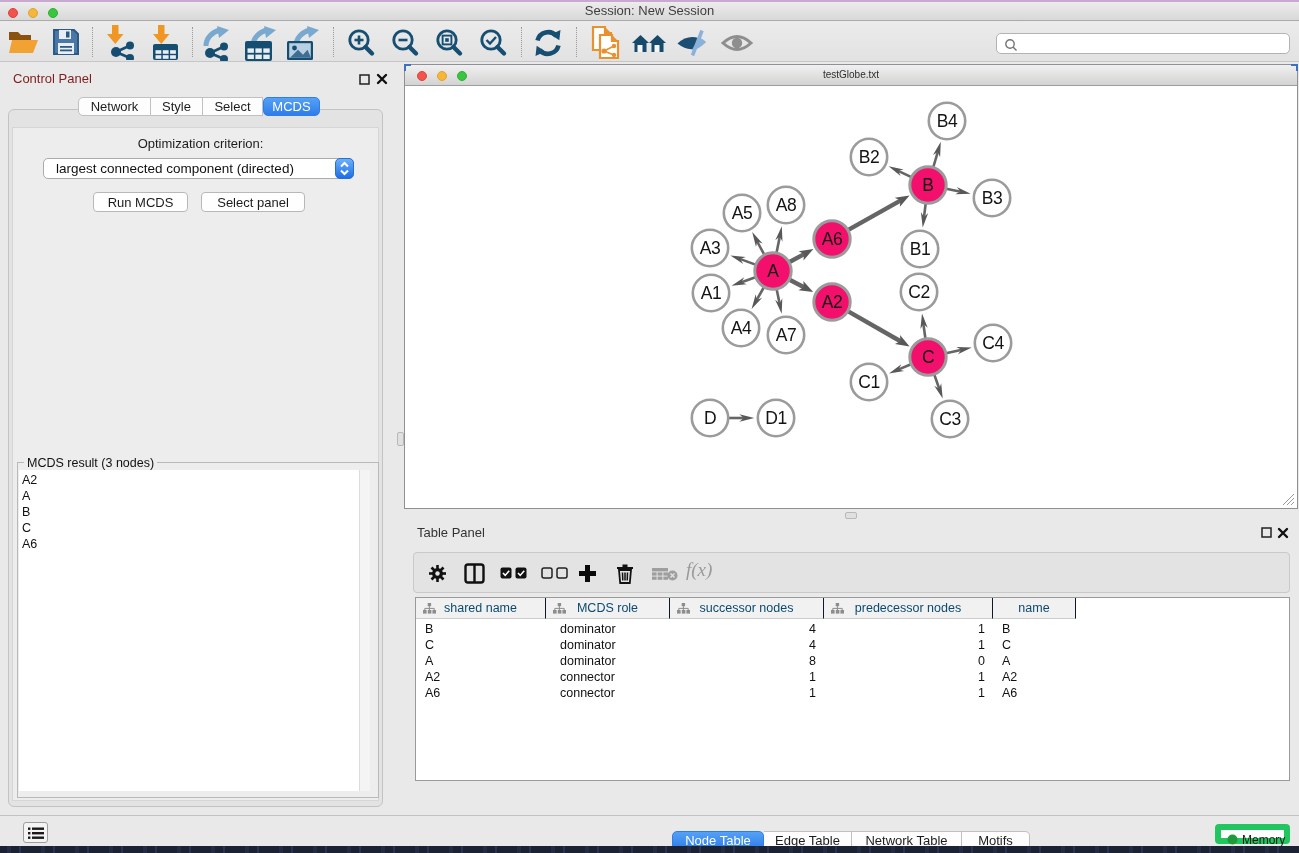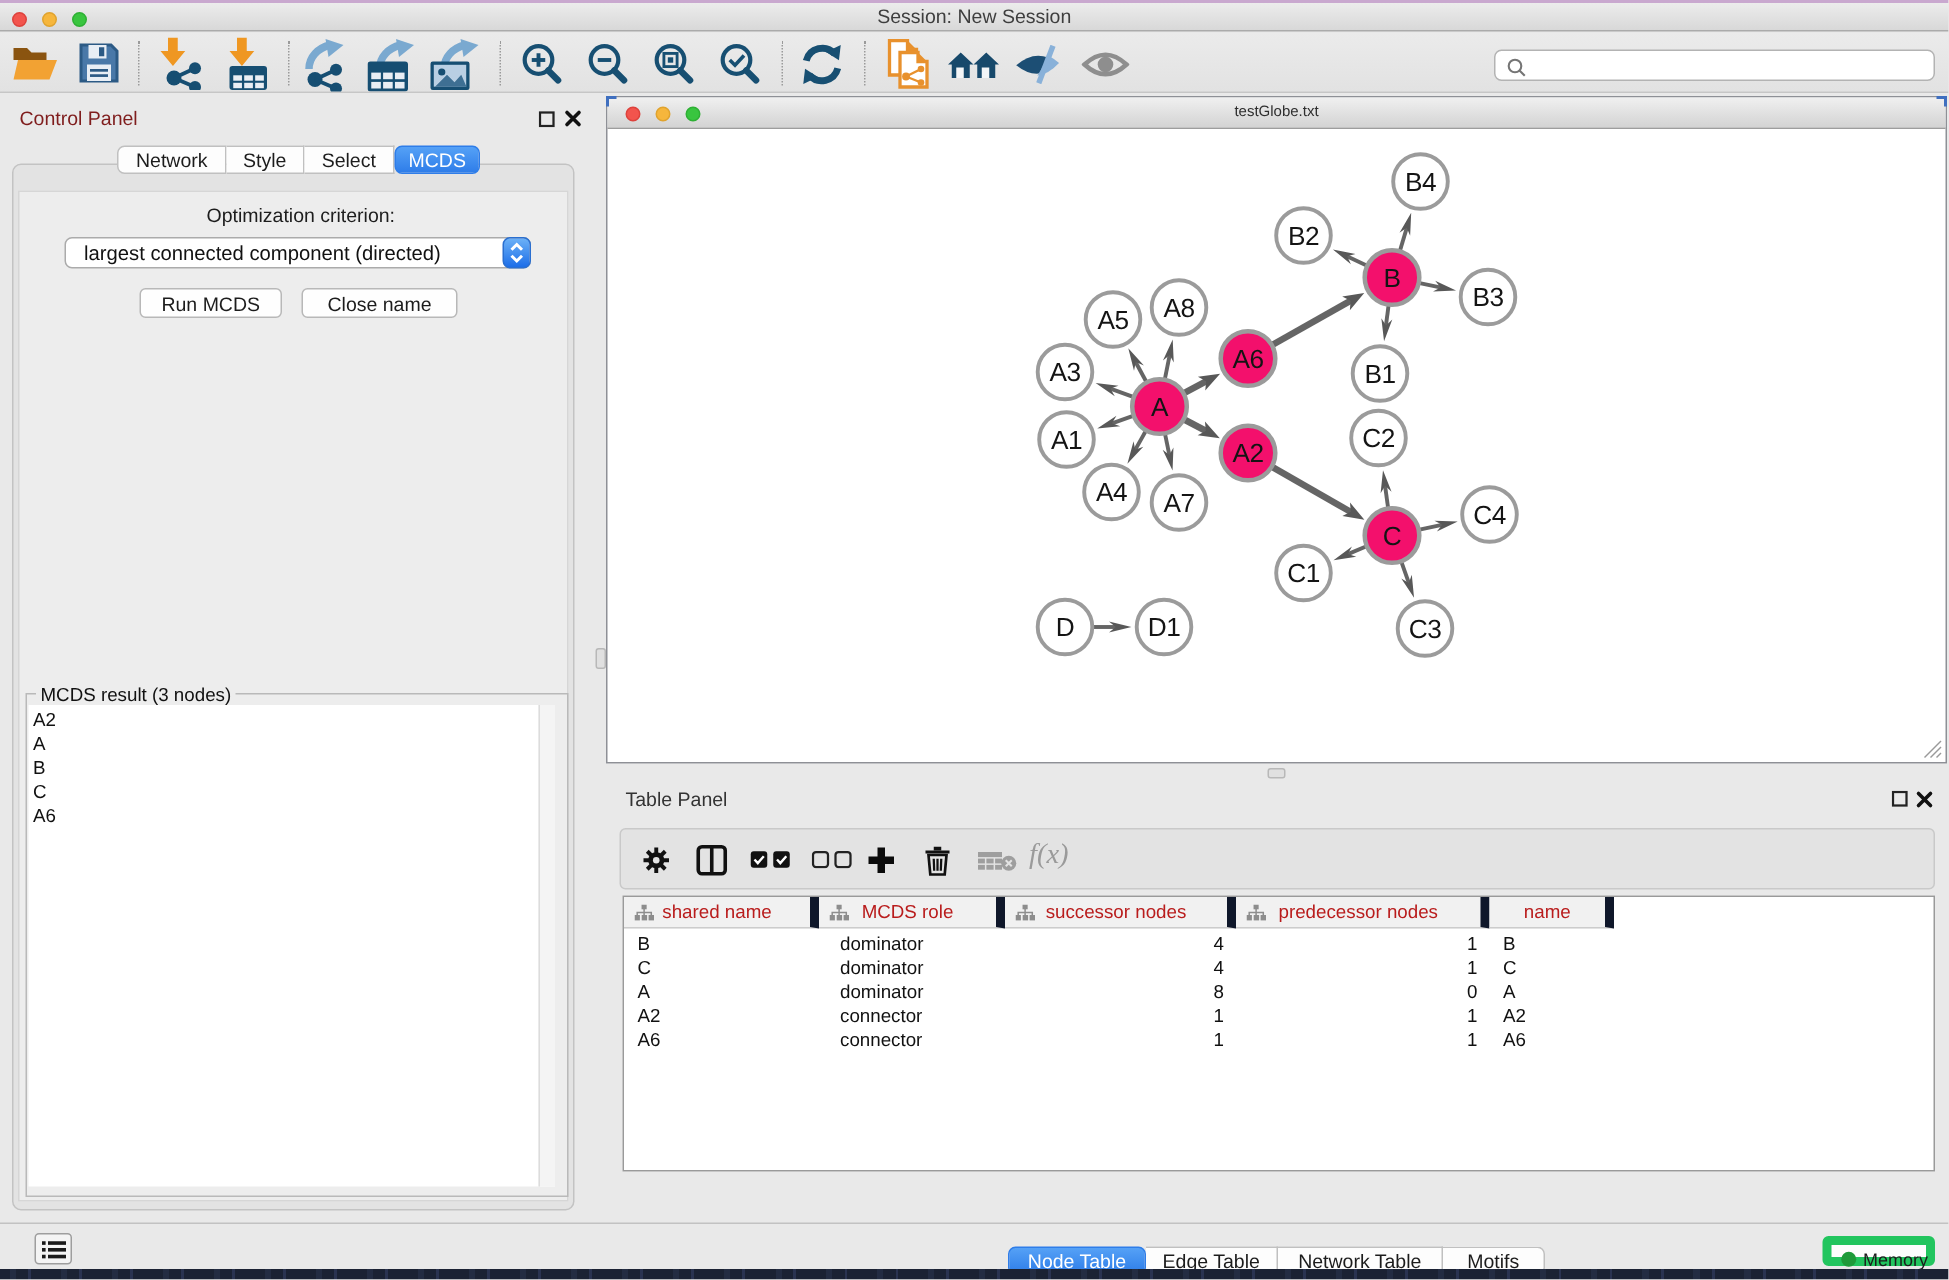--- a/index.html
+++ b/index.html
@@ -46,22 +46,22 @@
 #nwTitle { left:0; top:0; width:100%; height:21px; background:linear-gradient(#f0f0f0,#d3d3d3); border-bottom:1px solid #9d9d9d; }
 #nwTitle .t1 { left:12px; background:#f2544d; border:1px solid #dd423c; }
 #nwTitle .t2 { left:32px; background:#f6b63c; border:1px solid #e0a32e; }
 #nwTitle .t3 { left:52px; background:#39c53f; border:1px solid #2eb034; }
 #nwText { width:100%; text-align:center; font-size:10px; color:#2e2e2e; line-height:20px; }
 .bluecorner { position:absolute; width:7px; height:7px; }
 
 #tpTitle { left:417px; top:525px; font-size:13px; color:#333; }
 #tpToolbar { left:413px; top:552px; width:877px; height:41px; background:#e3e3e3; border:1px solid #c9c9c9; border-radius:4px; }
 #tbl { left:415px; top:597px; width:875px; height:184px; background:#fff; border:1px solid #9a9a9a; }
-.hcell { position:absolute; top:0; height:21px; background:#f1f1f1; border-right:6px solid #0f172a; border-bottom:1px solid #cccccc;
-  font-size:12.5px; color:#b91c1c; text-align:center; line-height:21px; }
+.hcell { position:absolute; top:0; height:21px; background:#f1f1f1; border-right:1px solid #0f172a; border-bottom:1px solid #cccccc;
+  font-size:12.5px; color:#0c4a6e; text-align:center; line-height:21px; }
 .trow { position:absolute; font-size:12.5px; color:#111; height:16px; line-height:16px; }
 .num { position:absolute; text-align:right; }
 
 #btabs { left:672px; top:831px; height:34px; }
 
 #statusline { left:0; top:815px; width:1299px; height:0; border-top:1px solid #c2c2c2; }
 #listbtn { left:23px; top:822px; width:25px; height:21px; background:#f4f4f4; border:1px solid #9e9e9e; border-radius:3px; }
 #membtn { left:1215px; top:824px; width:75px; height:20px; background:#fdfdfd; border:6px solid #22c55e; border-radius:4px; }
 #deskBot { left:0; top:846px; width:1299px; height:7px; background:repeating-linear-gradient(90deg,#1b2233 0 7px,#232c42 7px 11px,#1b2233 11px 19px,#2a3350 19px 21px,#1b2233 21px 34px); }
 svg.icon { display:block; }
@@ -253,21 +253,21 @@
 <div class="abs" id="dropdown">
   <div class="txt">largest connected component (directed)</div>
   <div class="spin">
     <svg class="icon" width="17" height="19" viewBox="0 0 17 19">
       <path d="M5 7.5 l3.5 -3.5 3.5 3.5" fill="none" stroke="#fff" stroke-width="2"></path>
       <path d="M5 11.5 l3.5 3.5 3.5 -3.5" fill="none" stroke="#fff" stroke-width="2"></path>
     </svg>
   </div>
 </div>
 <div class="btn" style="left:93px; top:192px; width:95px;">Run MCDS</div>
-<div class="btn" style="left:201px; top:192px; width:104px;">Close name</div>
+<div class="btn" style="left:201px; top:192px; width:104px;">Select panel</div>
 <div class="abs" id="fieldset"></div>
 <div class="abs" id="fsLabel">MCDS result (3 nodes)</div>
 <div class="abs" id="mcdsList">A2<br>A<br>B<br>C<br>A6</div>
 <div class="abs" id="mcdsScroll"></div>
 
 <div class="abs" style="left:397px; top:432px; width:7px; height:14px; background:#e0e0e0; border:1px solid #b8b8b8; border-radius:2px;"></div>
 <div class="abs" style="left:845px; top:512px; width:12px; height:7px; background:#e0e0e0; border:1px solid #b8b8b8; border-radius:2px;"></div>
 
 <div class="abs" id="netwin">
   <div class="abs" id="nwTitle">

